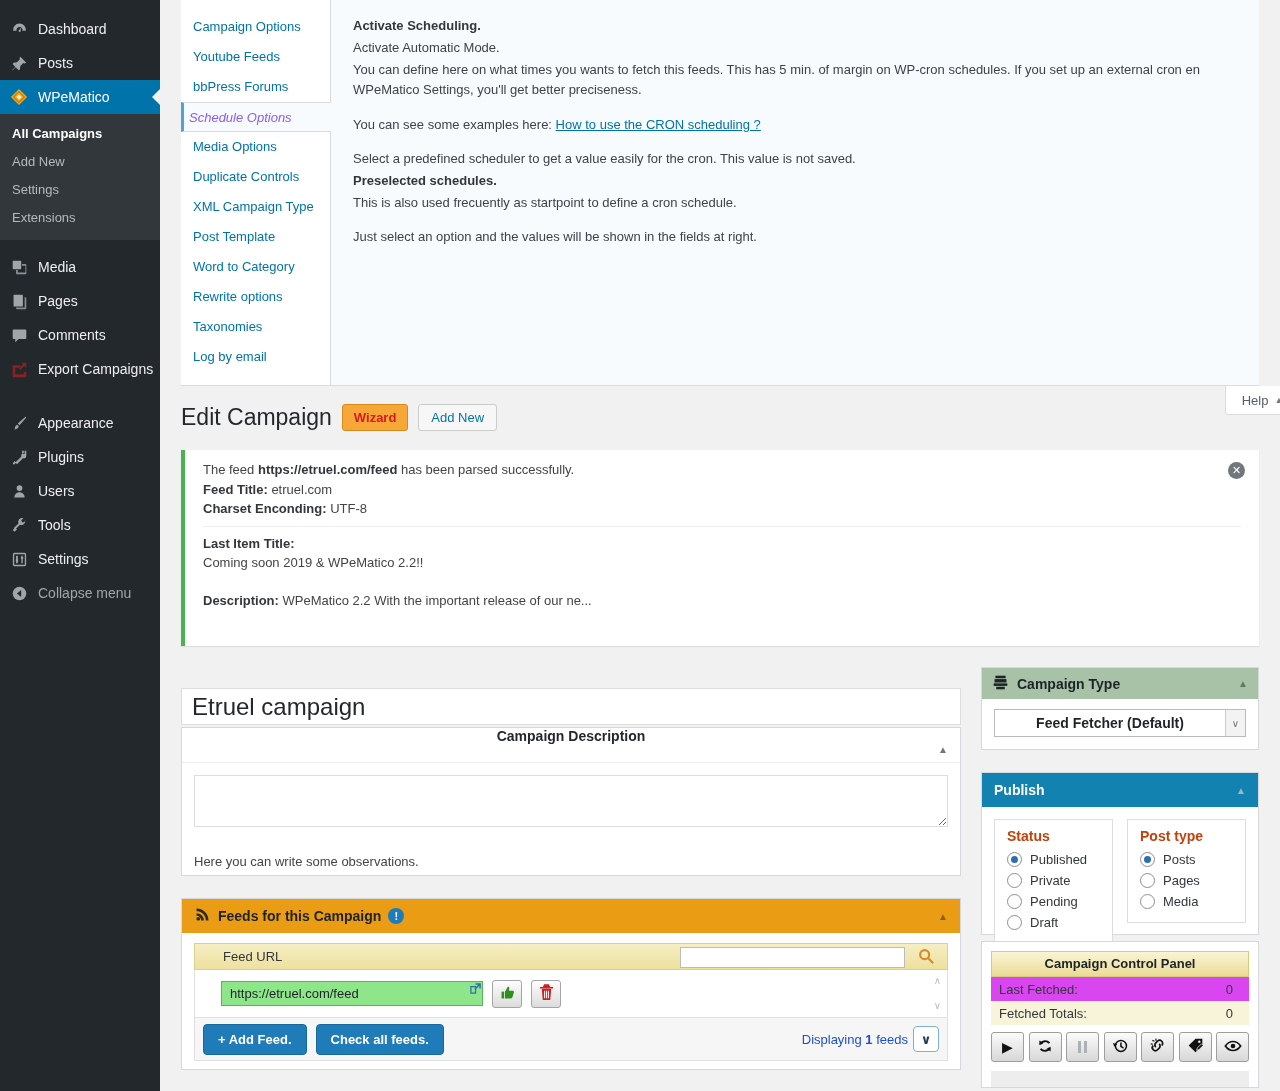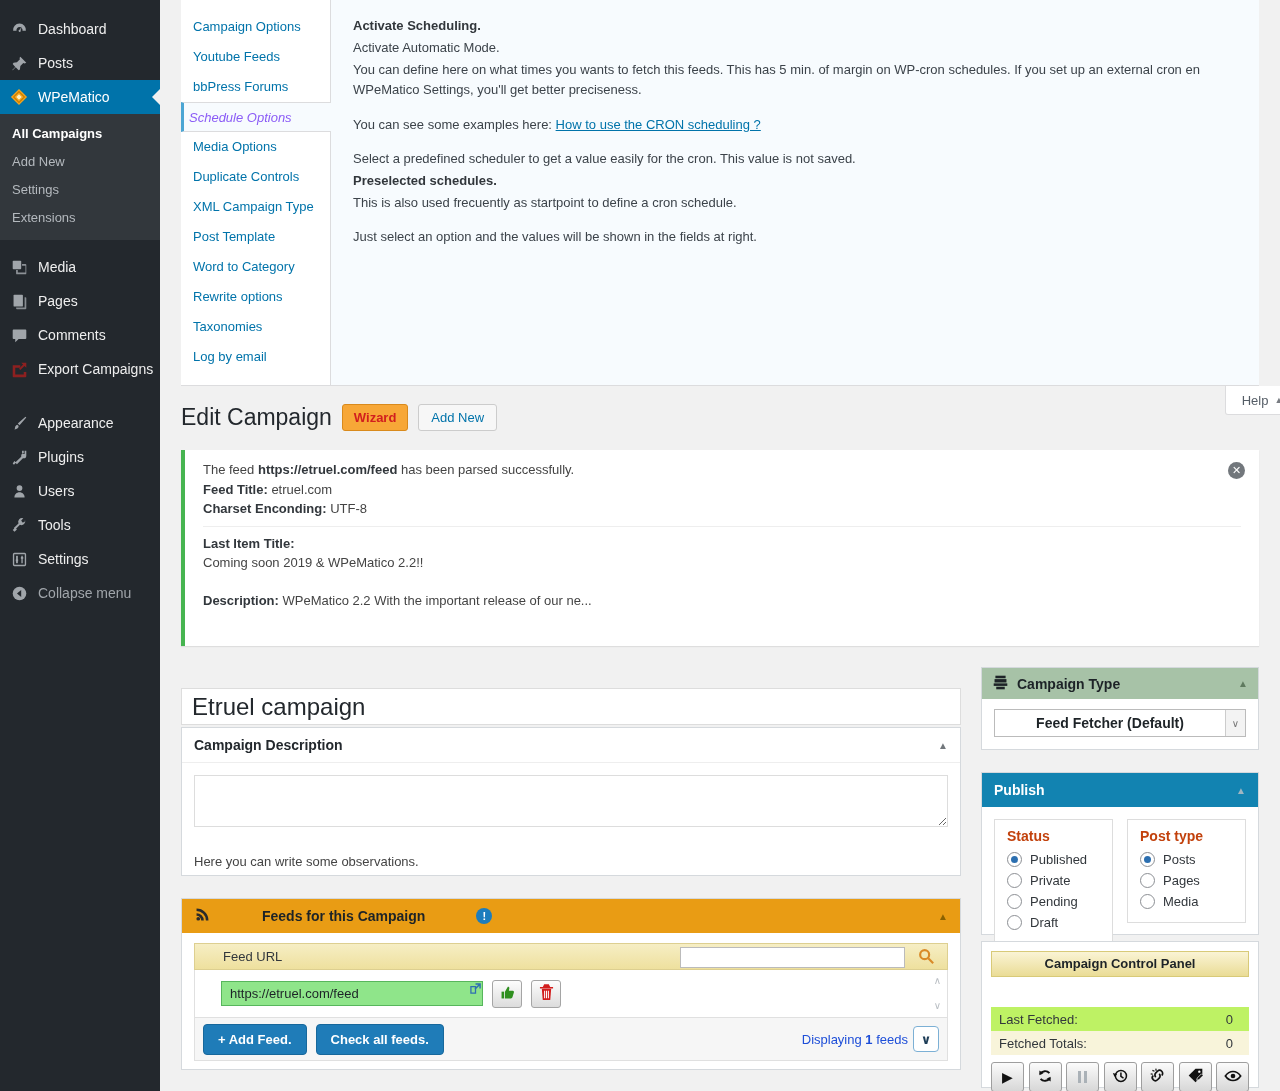--- a/index.html
+++ b/index.html
@@ -52,28 +52,28 @@
   
   #title-input { position:absolute; left:21px; top:665px; width:780px; height:37px; border:1px solid #ddd; background:#fff; font-size:24px; color:#23282d; padding:2px 10px; font-family:"Liberation Sans","DejaVu Sans",sans-serif;margin-top:23px; }
 
   
   .metabox { background:#fff; border:1px solid #d5d9dd; }
   .metabox-header { display:flex; align-items:center; padding:0 12px; font-weight:bold; font-size:14px; color:#23282d; }
   .toggle-tri { margin-left:auto; color:#72777c; font-size:10px; cursor:pointer; }
 
   
   #desc-box { position:absolute; left:21px; top:727px; width:780px; height:149px; }
-  #desc-box .metabox-header { height:35px; border-bottom:1px solid #eee; }
+  #desc-box .metabox-header { height:35px; border-bottom:1px solid #eee;flex-direction:column; }
   #desc-body { padding:12px; }
   #desc-textarea { width:100%; height:52px; border:1px solid #ddd; resize:both; background:#fff; }
   #desc-hint { margin-top:24px; color:#444; }
 
   
   #feeds-box { position:absolute; left:21px; top:898px; width:780px; height:172px; }
-  #feeds-header { height:34px; background:#e99c14; display:flex; align-items:center; padding:0 12px;gap:44px; }
+  #feeds-header { height:34px; background:#e99c14; display:flex; align-items:center; padding:0 12px; }
   #feeds-header .ftitle { font-weight:bold; font-size:14px; color:#1d2327; margin:0 7px; }
   .info-badge { width:16px; height:16px; border-radius:50%; background:#1c7dbd; color:#fff; font-size:11px; font-weight:bold; text-align:center; line-height:16px; cursor:pointer; }
   #feeds-header .toggle-tri { color:#8a6200; }
   #feeds-body { padding:10px 12px; }
   #feed-url-bar { height:27px; background:linear-gradient(#f6eec4,#eee09e); border:1px solid #ddcf90; display:flex; align-items:center; position:relative; }
   #feed-url-bar .flabel { margin-left:28px; color:#32373c; }
   #feed-search { position:absolute; right:42px; top:3px; width:225px; height:21px; border:1px solid #bbb; background:#fff; }
   #feed-magnifier { position:absolute; right:12px; top:3px; cursor:pointer; }
   #feed-list { height:48px; background:#fff; border:1px solid #e0e0e0; border-top:none; position:relative; display:flex; align-items:center; }
   #feed-input-wrap { position:relative; margin-left:26px; }
@@ -105,21 +105,21 @@
   .opt-title { font-weight:bold; font-size:14px; color:#c2410c; margin-bottom:5px; }
   .opt-row { display:flex; align-items:center; gap:8px; height:21px; font-size:13px; color:#32373c; cursor:pointer; }
   .radio { width:15px; height:15px; border:1px solid #8c8f94; border-radius:50%; background:#fff; position:relative; flex:0 0 15px; }
   .radio.checked::after { content:''; position:absolute; left:3px; top:3px; width:7px; height:7px; border-radius:50%; background:#2c6fb0; }
   #posttype-group { align-self:flex-start; }
 
   #control-box { position:absolute; left:821px; top:941px; width:278px; height:147px; background:#fff; border:1px solid #d5d9dd; padding:9px; }
   #control-header { height:26px; background:linear-gradient(#faf4d5,#eadc96); border:1px solid #d8ca78; text-align:center; font-weight:bold; font-size:13px; color:#1d2327; line-height:24px; }
   .control-row { height:24px; display:flex; align-items:center; padding:0 8px; font-size:13px; color:#32373c; }
   .control-row .cr-value { margin-left:auto; padding-right:8px; }
-  .control-row.blue { background:#bef264;margin-top:30px; }
+  .control-row.blue { background:#d946ef; }
   .control-row.yellow { background:#f8f4da; }
   #control-buttons { display:flex; justify-content:space-between; margin-top:7px; }
   .cp-btn { width:33px; height:30px; background:linear-gradient(#fbfbfb,#d7d7d7); border:1px solid #9e9e9e; border-radius:3px; display:flex; align-items:center; justify-content:center; cursor:pointer; }
   .cp-btn.disabled { cursor:default; }
   .cp-play { color:#111; font-size:14px; line-height:1; }
   .pause-bars { display:flex; gap:3px; }
   .pause-bars i { width:3px; height:12px; background:#aab1b7; display:block; }
   #control-strip { height:16px; background:#ededed; margin-top:9px; }
 </style>
 </head>

